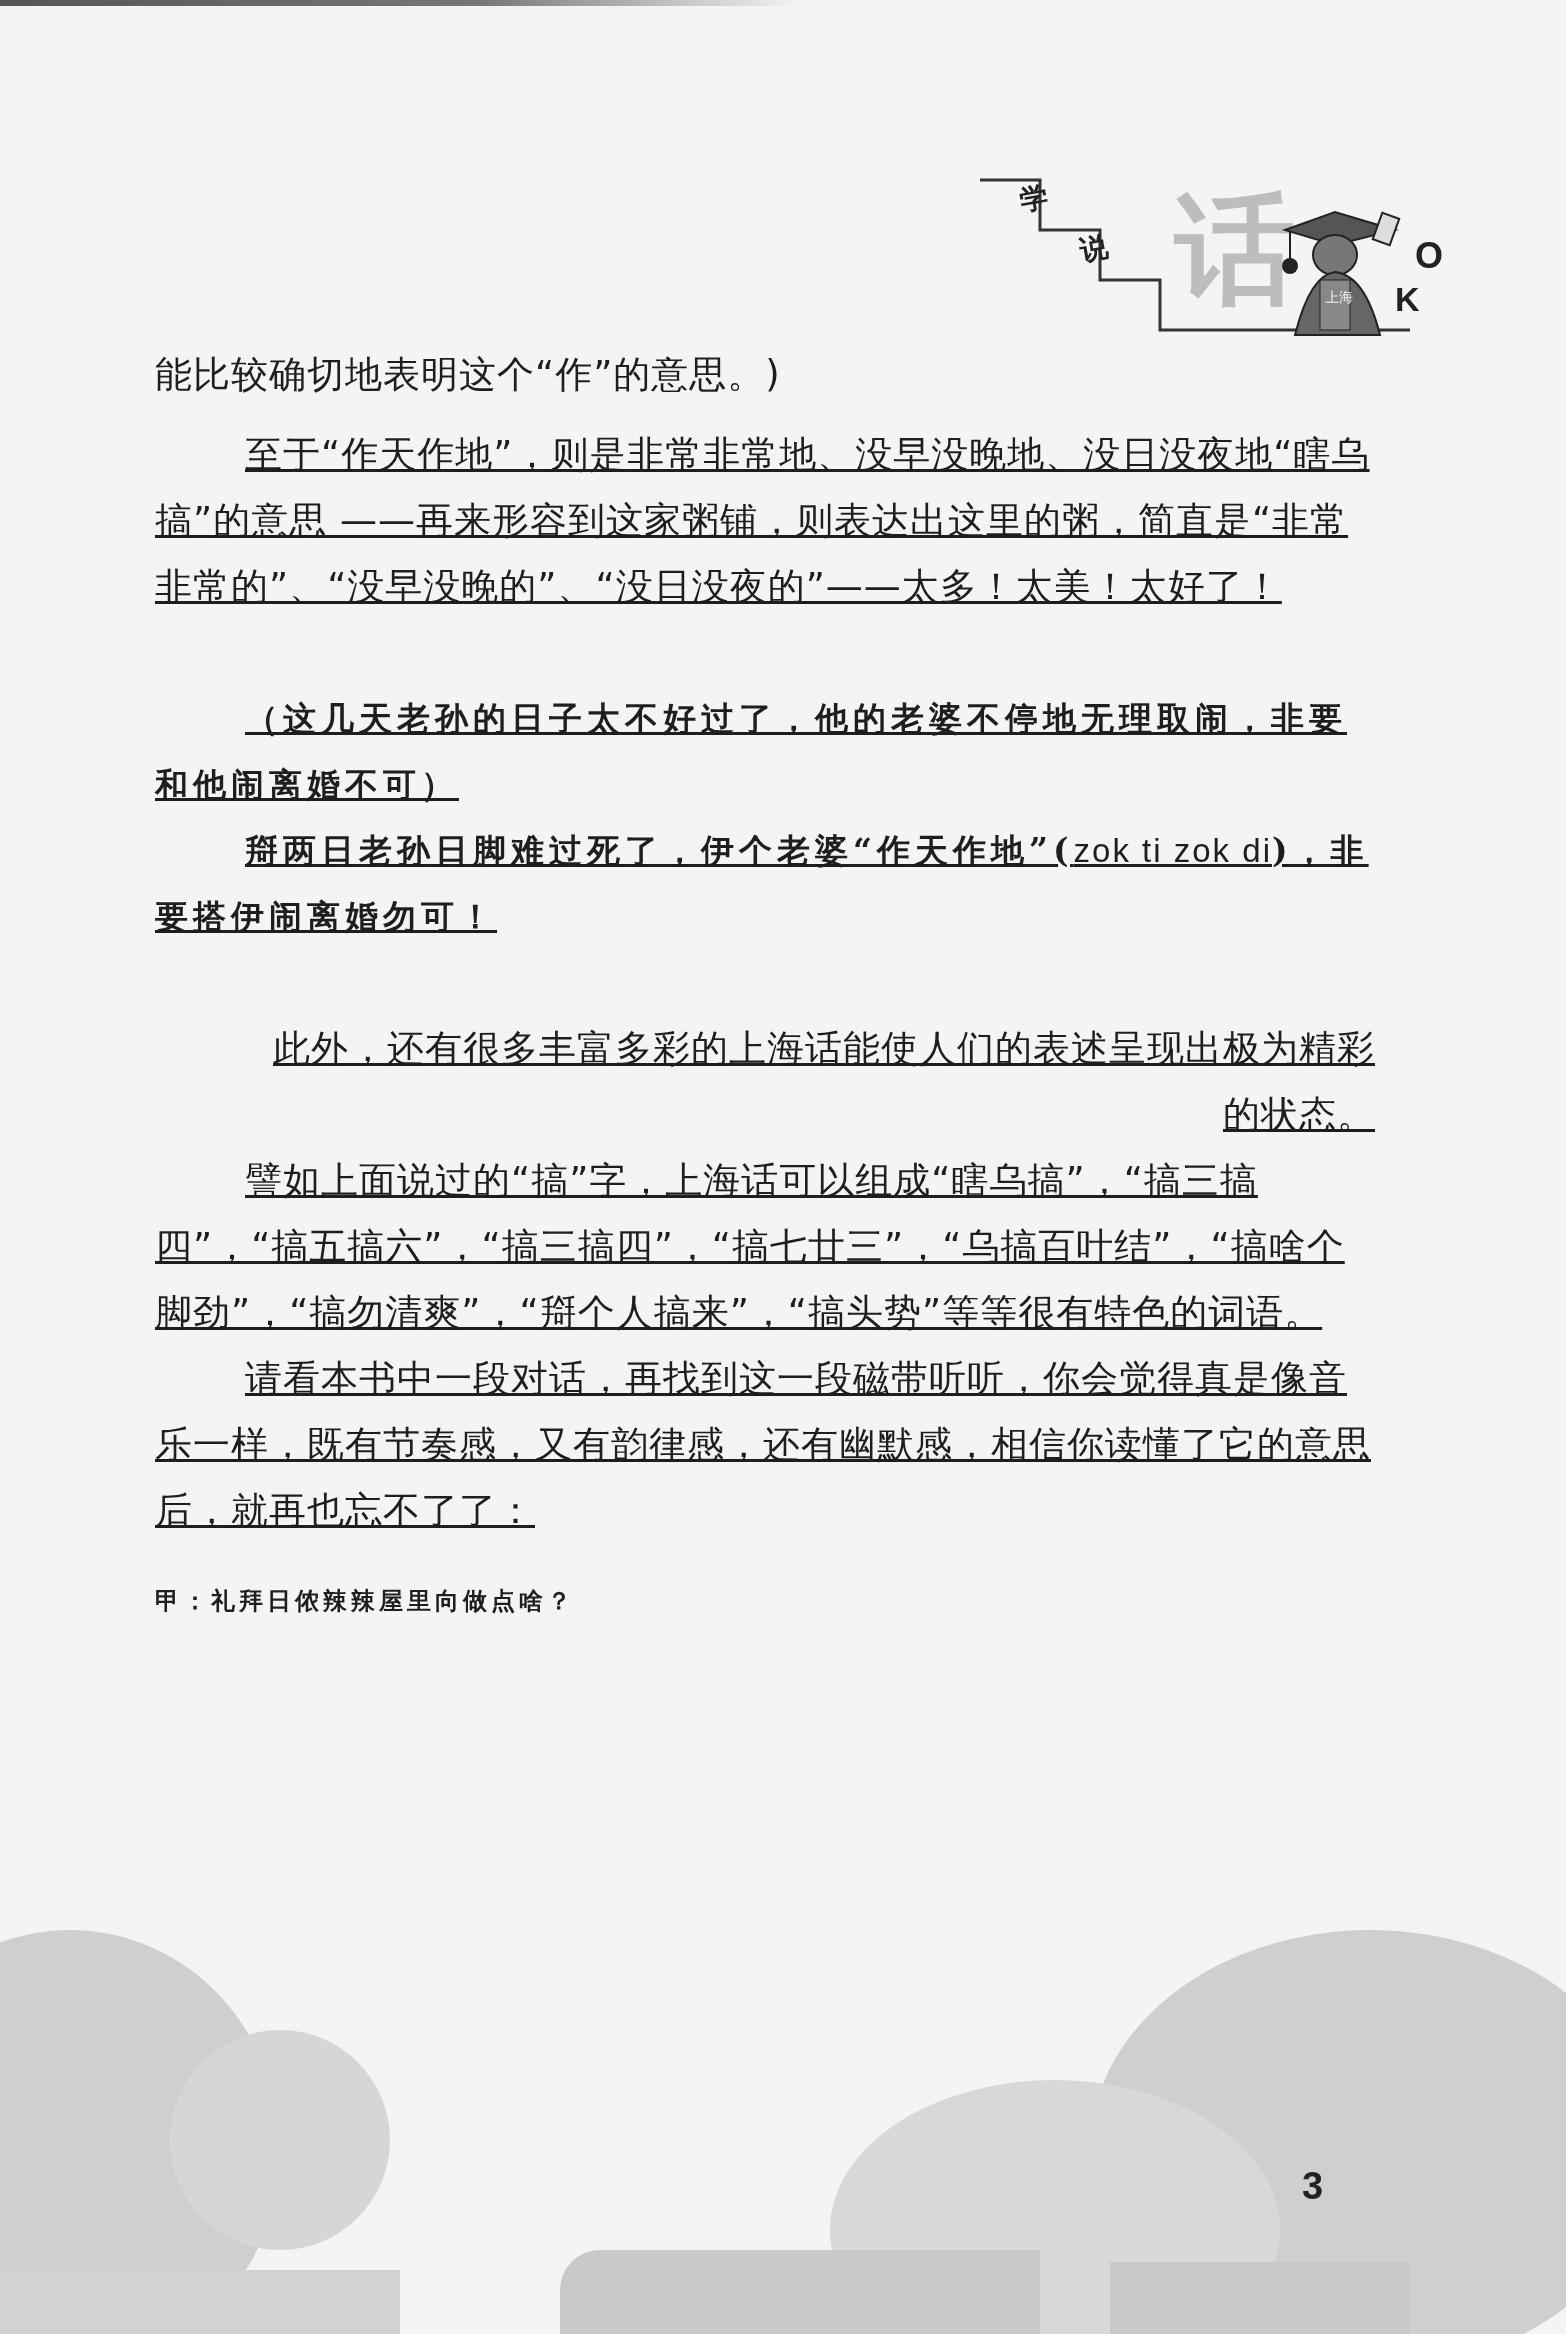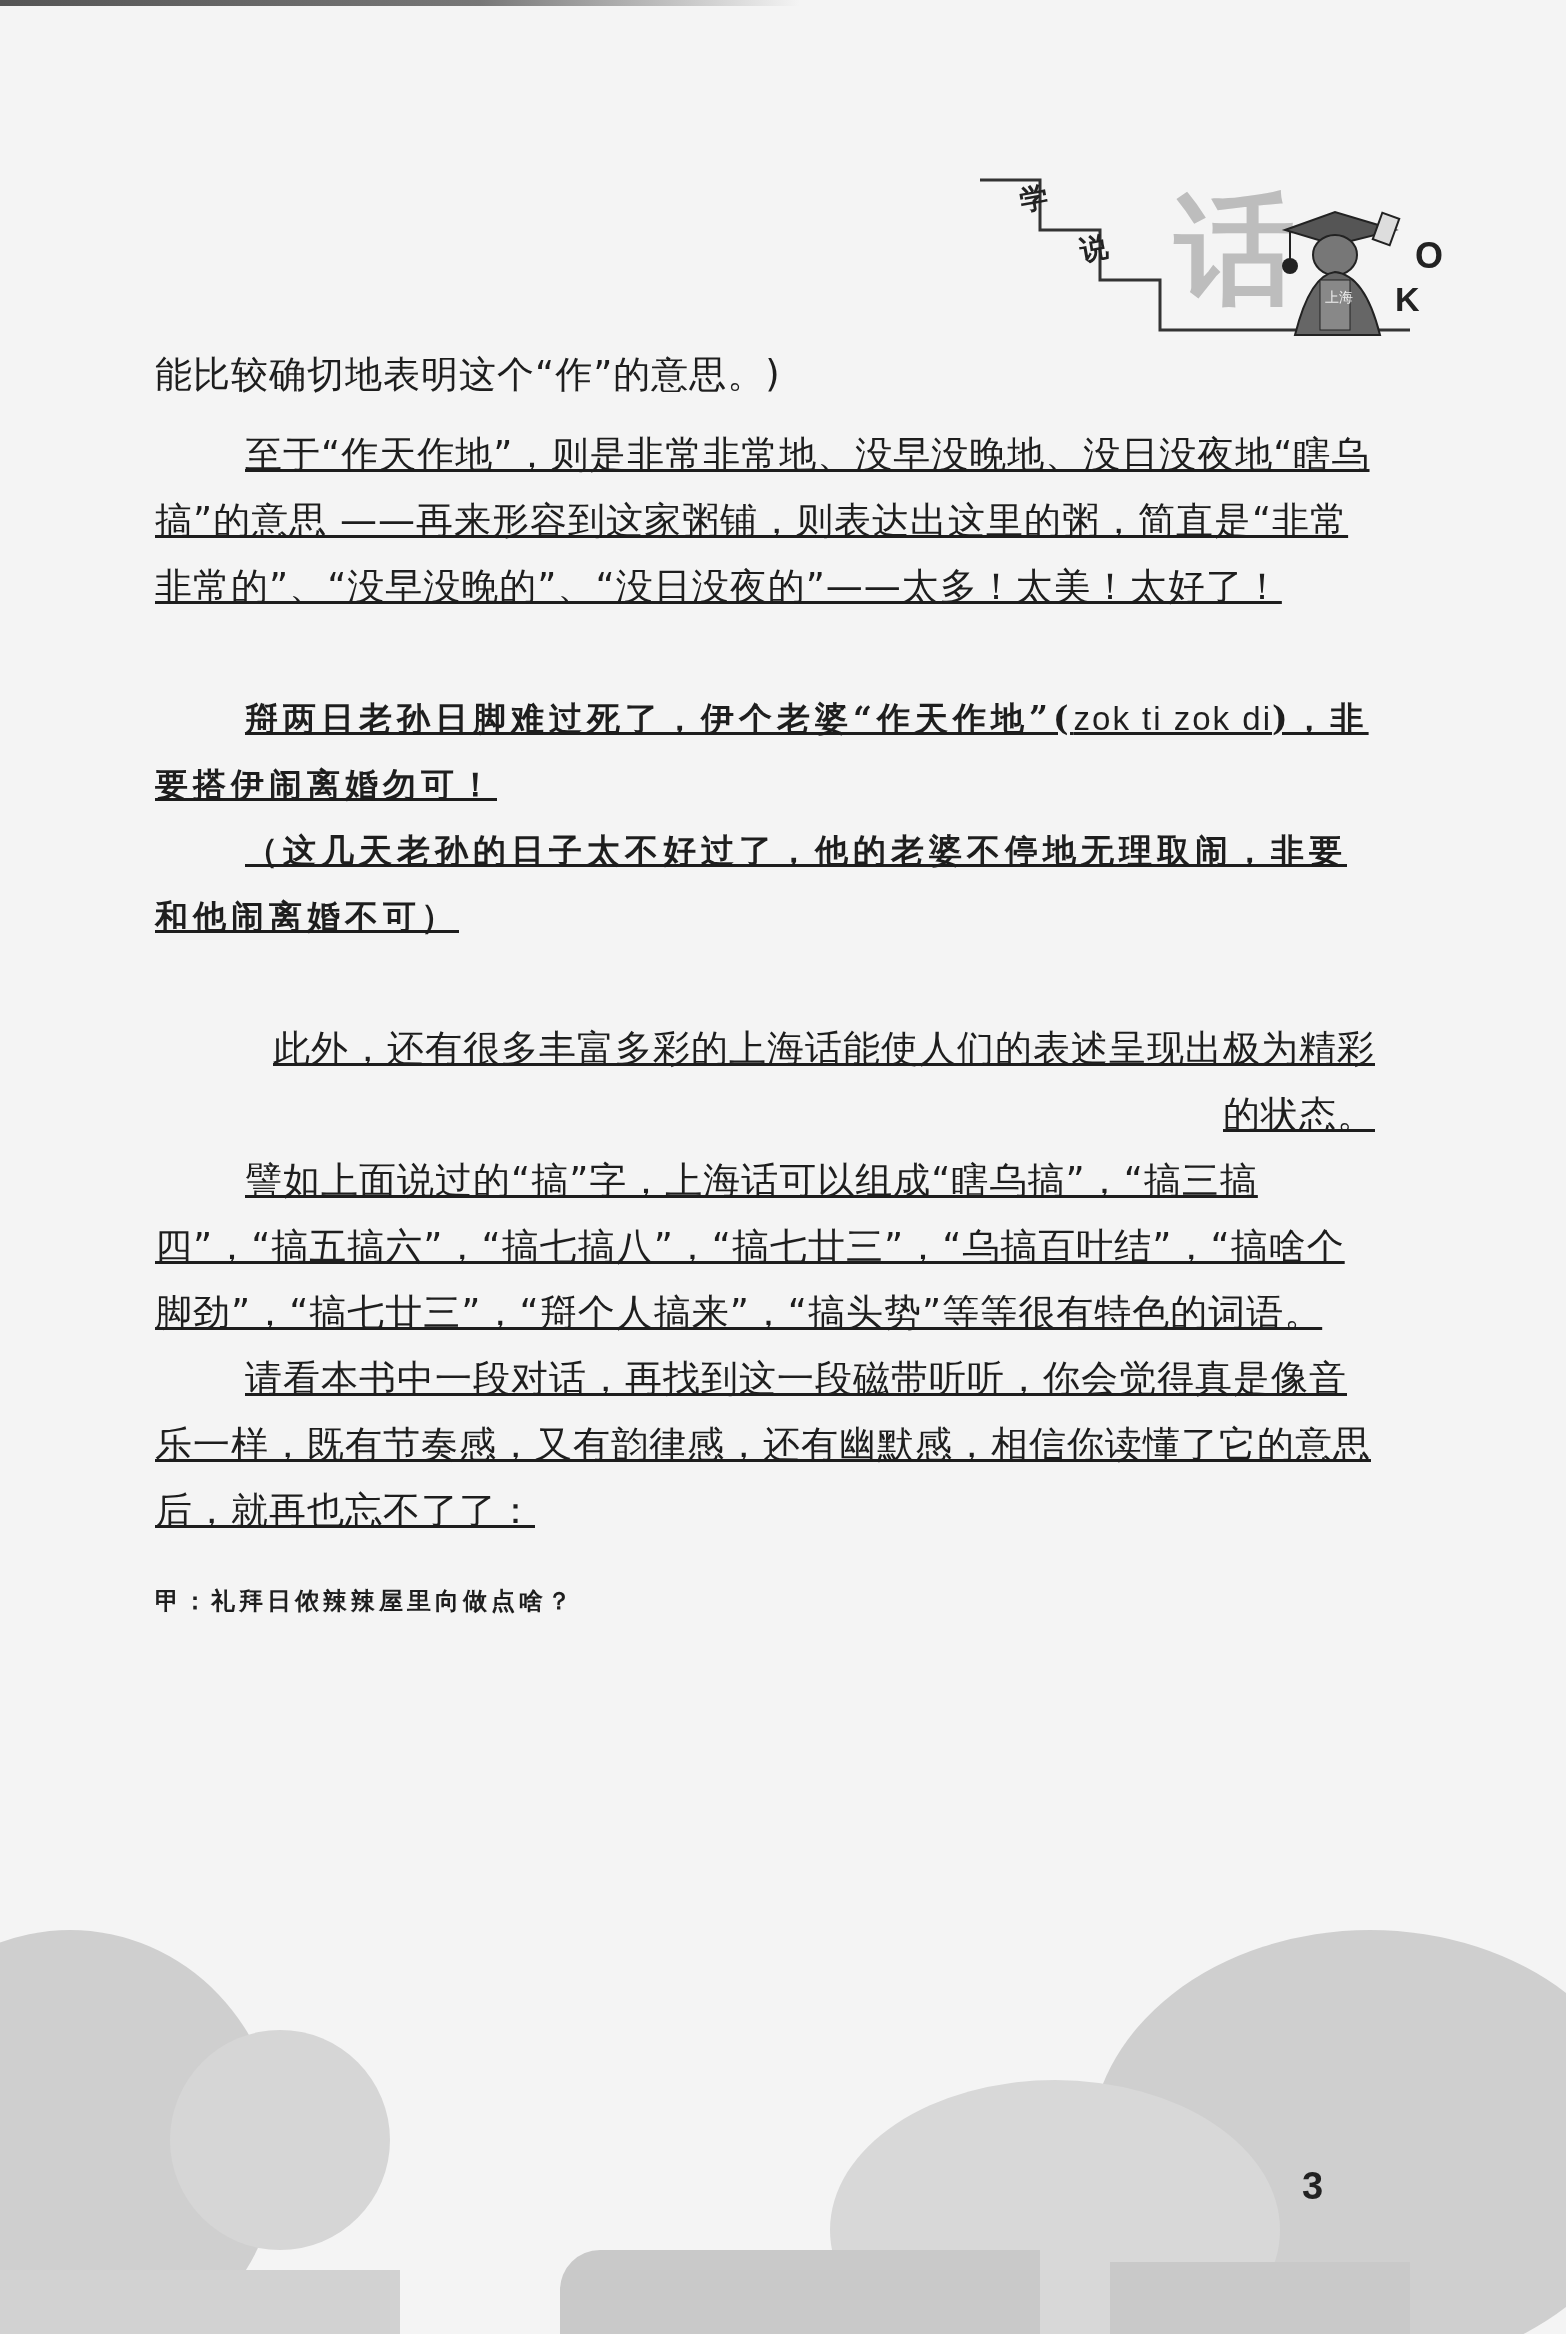--- a/index.html
+++ b/index.html
@@ -76,28 +76,28 @@
   </svg>
   <span class="logo-char logo-O">O</span>
   <span class="logo-char logo-K">K</span>
 </div>
 
 <div class="text" style="top:342px;">
   <p class="p">能比较确切地表明这个“作”的意思。)</p>
   <p class="p indent" style="margin-top:14px;">至于“作天作地”，则是非常非常地、没早没晚地、没日没夜地“瞎乌搞”的意思 ——再来形容到这家粥铺，则表达出这里的粥，简直是“非常非常的”、“没早没晚的”、“没日没夜的”——太多！太美！太好了！</p>
 
   <div class="example" style="margin-top:66px;">
+    <p class="p indent">（这几天老孙的日子太不好过了，他的老婆不停地无理取闹，非要和他闹离婚不可）</p>
     <p class="p indent">
       <span>搿两日老孙日脚难过死了，伊个老婆“作天作地”(</span><span class="romanized">zok ti zok di</span><span>)，非要搭伊闹离婚勿可！</span>
     </p>
-    <p class="p indent">（这几天老孙的日子太不好过了，他的老婆不停地无理取闹，非要和他闹离婚不可）</p>
   </div>
 
   <p class="p indent" style="margin-top:66px;text-align:right;">此外，还有很多丰富多彩的上海话能使人们的表述呈现出极为精彩的状态。</p>
-  <p class="p indent" style="margin-top:0;">譬如上面说过的“搞”字，上海话可以组成“瞎乌搞”，“搞三搞四”，“搞五搞六”，“搞七搞八”，“搞七廿三”，“乌搞百叶结”，“搞啥个脚劲”，“搞七廿三”，“搿个人搞来”，“搞头势”等等很有特色的词语。</p>
+  <p class="p indent" style="margin-top:0;">譬如上面说过的“搞”字，上海话可以组成“瞎乌搞”，“搞三搞四”，“搞五搞六”，“搞三搞四”，“搞七廿三”，“乌搞百叶结”，“搞啥个脚劲”，“搞勿清爽”，“搿个人搞来”，“搞头势”等等很有特色的词语。</p>
   <p class="p indent" style="margin-top:0;">请看本书中一段对话，再找到这一段磁带听听，你会觉得真是像音乐一样，既有节奏感，又有韵律感，还有幽默感，相信你读懂了它的意思后，就再也忘不了了：</p>
 
   <div class="dialogue" style="margin-top:24px;">
     <p class="p">
       <span>甲</span><span>：礼拜日侬辣辣屋里向做点啥？</span>
     </p>
   </div>
 </div>
 
 <div class="page-number">3</div>

